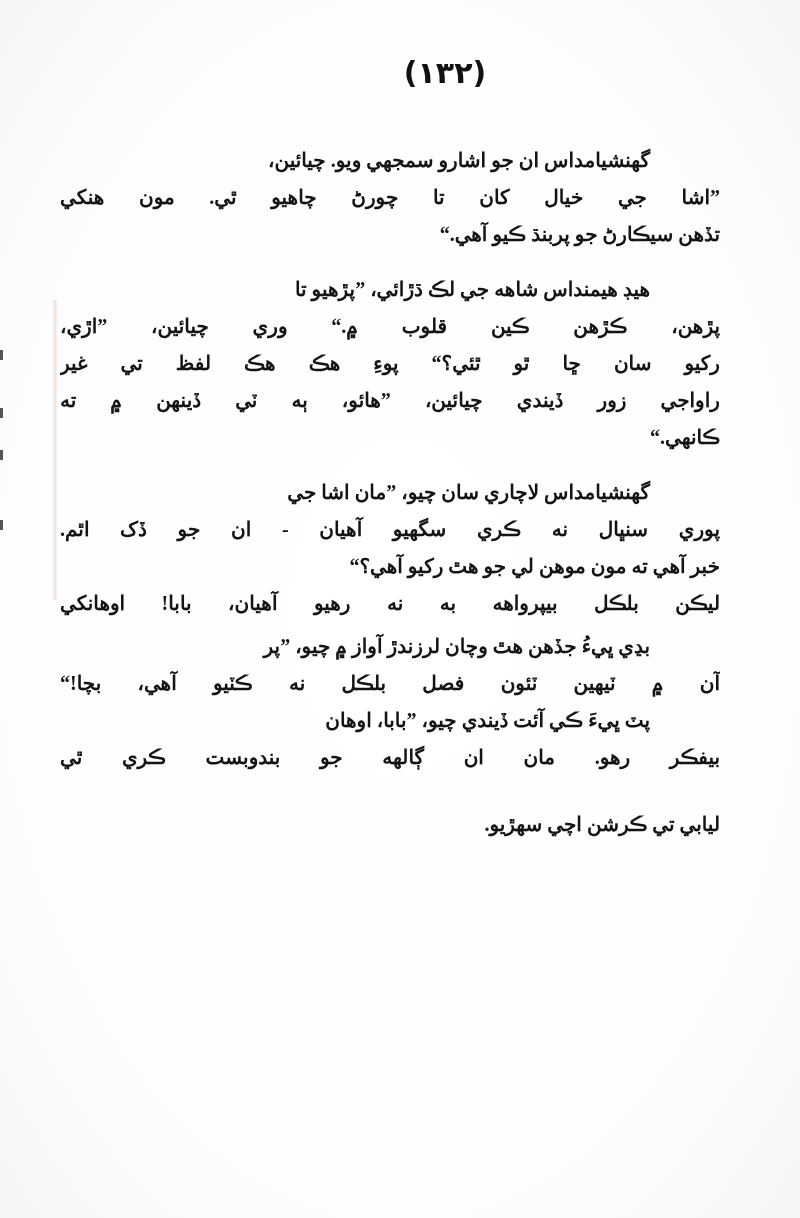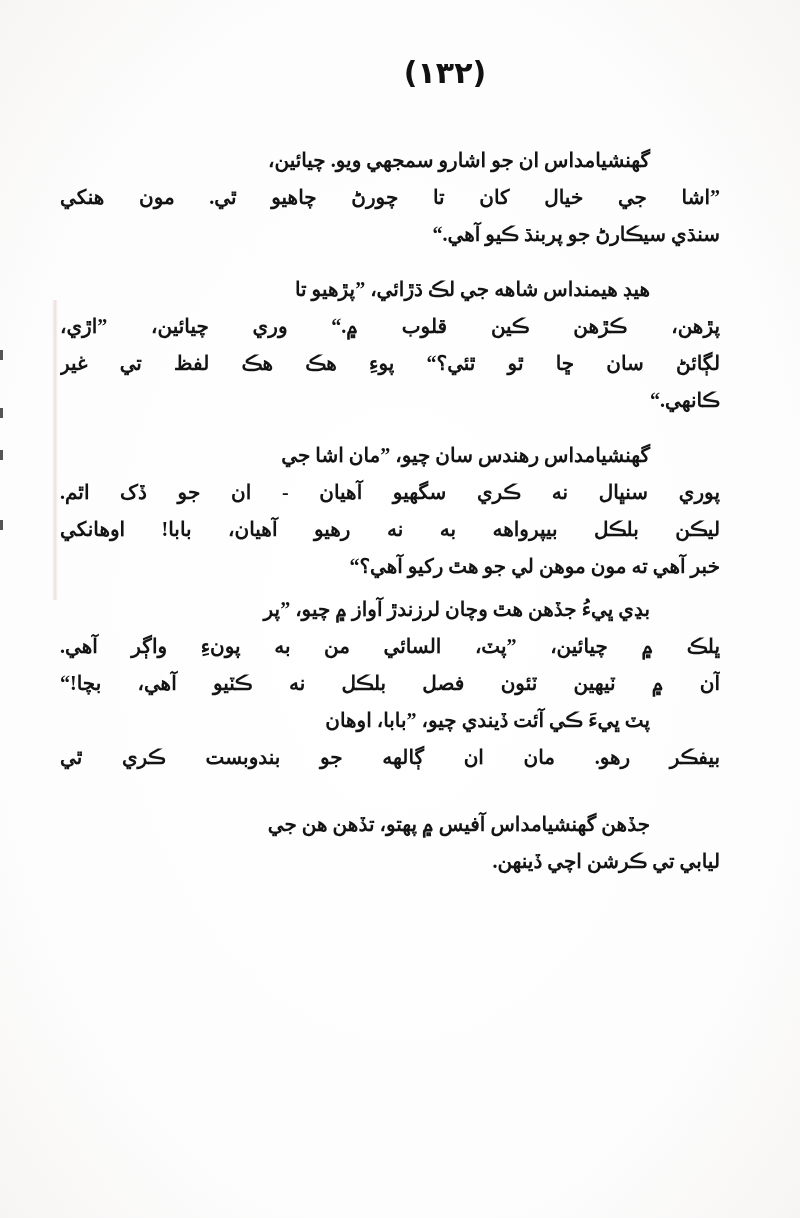--- a/index.html
+++ b/index.html
@@ -101,52 +101,51 @@
     <span style="top:170px"></span>
   </div>
 
   <div class="page-number">(١٣٢)</div>
 
   <div class="text-block">
 
     <div>
       <div class="line indent">گهنشيامداس ان جو اشارو سمجهي ويو. چيائين،</div>
       <div class="line">”اشا جي خيال کان تا چورڻ چاهيو ٿي. مون هنکي</div>
-      <div class="line last">سنڌي سيڪارڻ جو پربنڌ ڪيو آهي.“</div>
+      <div class="line last">تڏهن سيڪارڻ جو پربنڌ ڪيو آهي.“</div>
     </div>
     <div class="para-gap"></div>
 
     <div>
       <div class="line indent">هيڊ هيمنداس شاهه جي لڪ ڌڙائي، ”پڙهيو تا</div>
       <div class="line">پڙهن، ڪڙهن ڪين قلوب ۾.“ وري چيائين، ”اڙي،</div>
-      <div class="line">لڳائڻ سان ڇا ٿو ٿئي؟“ پوءِ هڪ هڪ لفظ تي غير</div>
+      <div class="line">رکيو سان ڇا ٿو ٿئي؟“ پوءِ هڪ هڪ لفظ تي غير</div>
+      <div class="line">راواجي زور ڏيندي چيائين، ”هائو، ٻه ٽي ڏينهن ۾ ته</div>
       <div class="line last">ڪانهي.“</div>
     </div>
     <div class="para-gap"></div>
 
     <div>
-      <div class="line indent">گهنشيامداس رهندس سان چيو، ”مان اشا جي</div>
+      <div class="line indent">گهنشيامداس لاچاري سان چيو، ”مان اشا جي</div>
       <div class="line">پوري سنڀال نه ڪري سگهيو آهيان - ان جو ڏک اٿم.</div>
+      <div class="line last">خبر آهي ته مون موهن لي جو هٿ رکيو آهي؟“</div>
       <div class="line">ليڪن بلڪل بيپرواهه به نه رهيو آهيان، بابا! اوهانکي</div>
-      <div class="line last">خبر آهي ته مون موهن لي جو هٿ رکيو آهي؟“</div>
     </div>
     <div class="para-gap" style="height:6px"></div>
 
     <div>
       <div class="line indent">بڍي ڀيءُ جڏهن هٿ وچان لرزندڙ آواز ۾ چيو، ”پر</div>
-      <div class="line">ڀلڪ ۾ چيائين، ”پٽ، السائي من به پونءِ واڳر آهي.</div>
       <div class="line">آن ۾ ٽيهين ٽئون فصل بلڪل نه ڪٽيو آهي، بچا!“</div>
     </div>
 
     <div>
       <div class="line indent">پٽ ڀيءَ ڪي آئت ڏيندي چيو، ”بابا، اوهان</div>
       <div class="line">بيفڪر رهو. مان ان ڳالهه جو بندوبست ڪري ٿي</div>
     </div>
     <div class="para-gap" style="height:30px"></div>
 
     <div>
-      <div class="line indent">جڏهن گهنشيامداس آفيس ۾ پهتو، تڏهن هن جي</div>
-      <div class="line last">ليابي تي ڪرشن اچي ڏينهن.</div>
+      <div class="line last">ليابي تي ڪرشن اچي سهڙيو.</div>
     </div>
   </div>
 
   <div class="bleed"></div>
 </div>
 
 </body></html>

